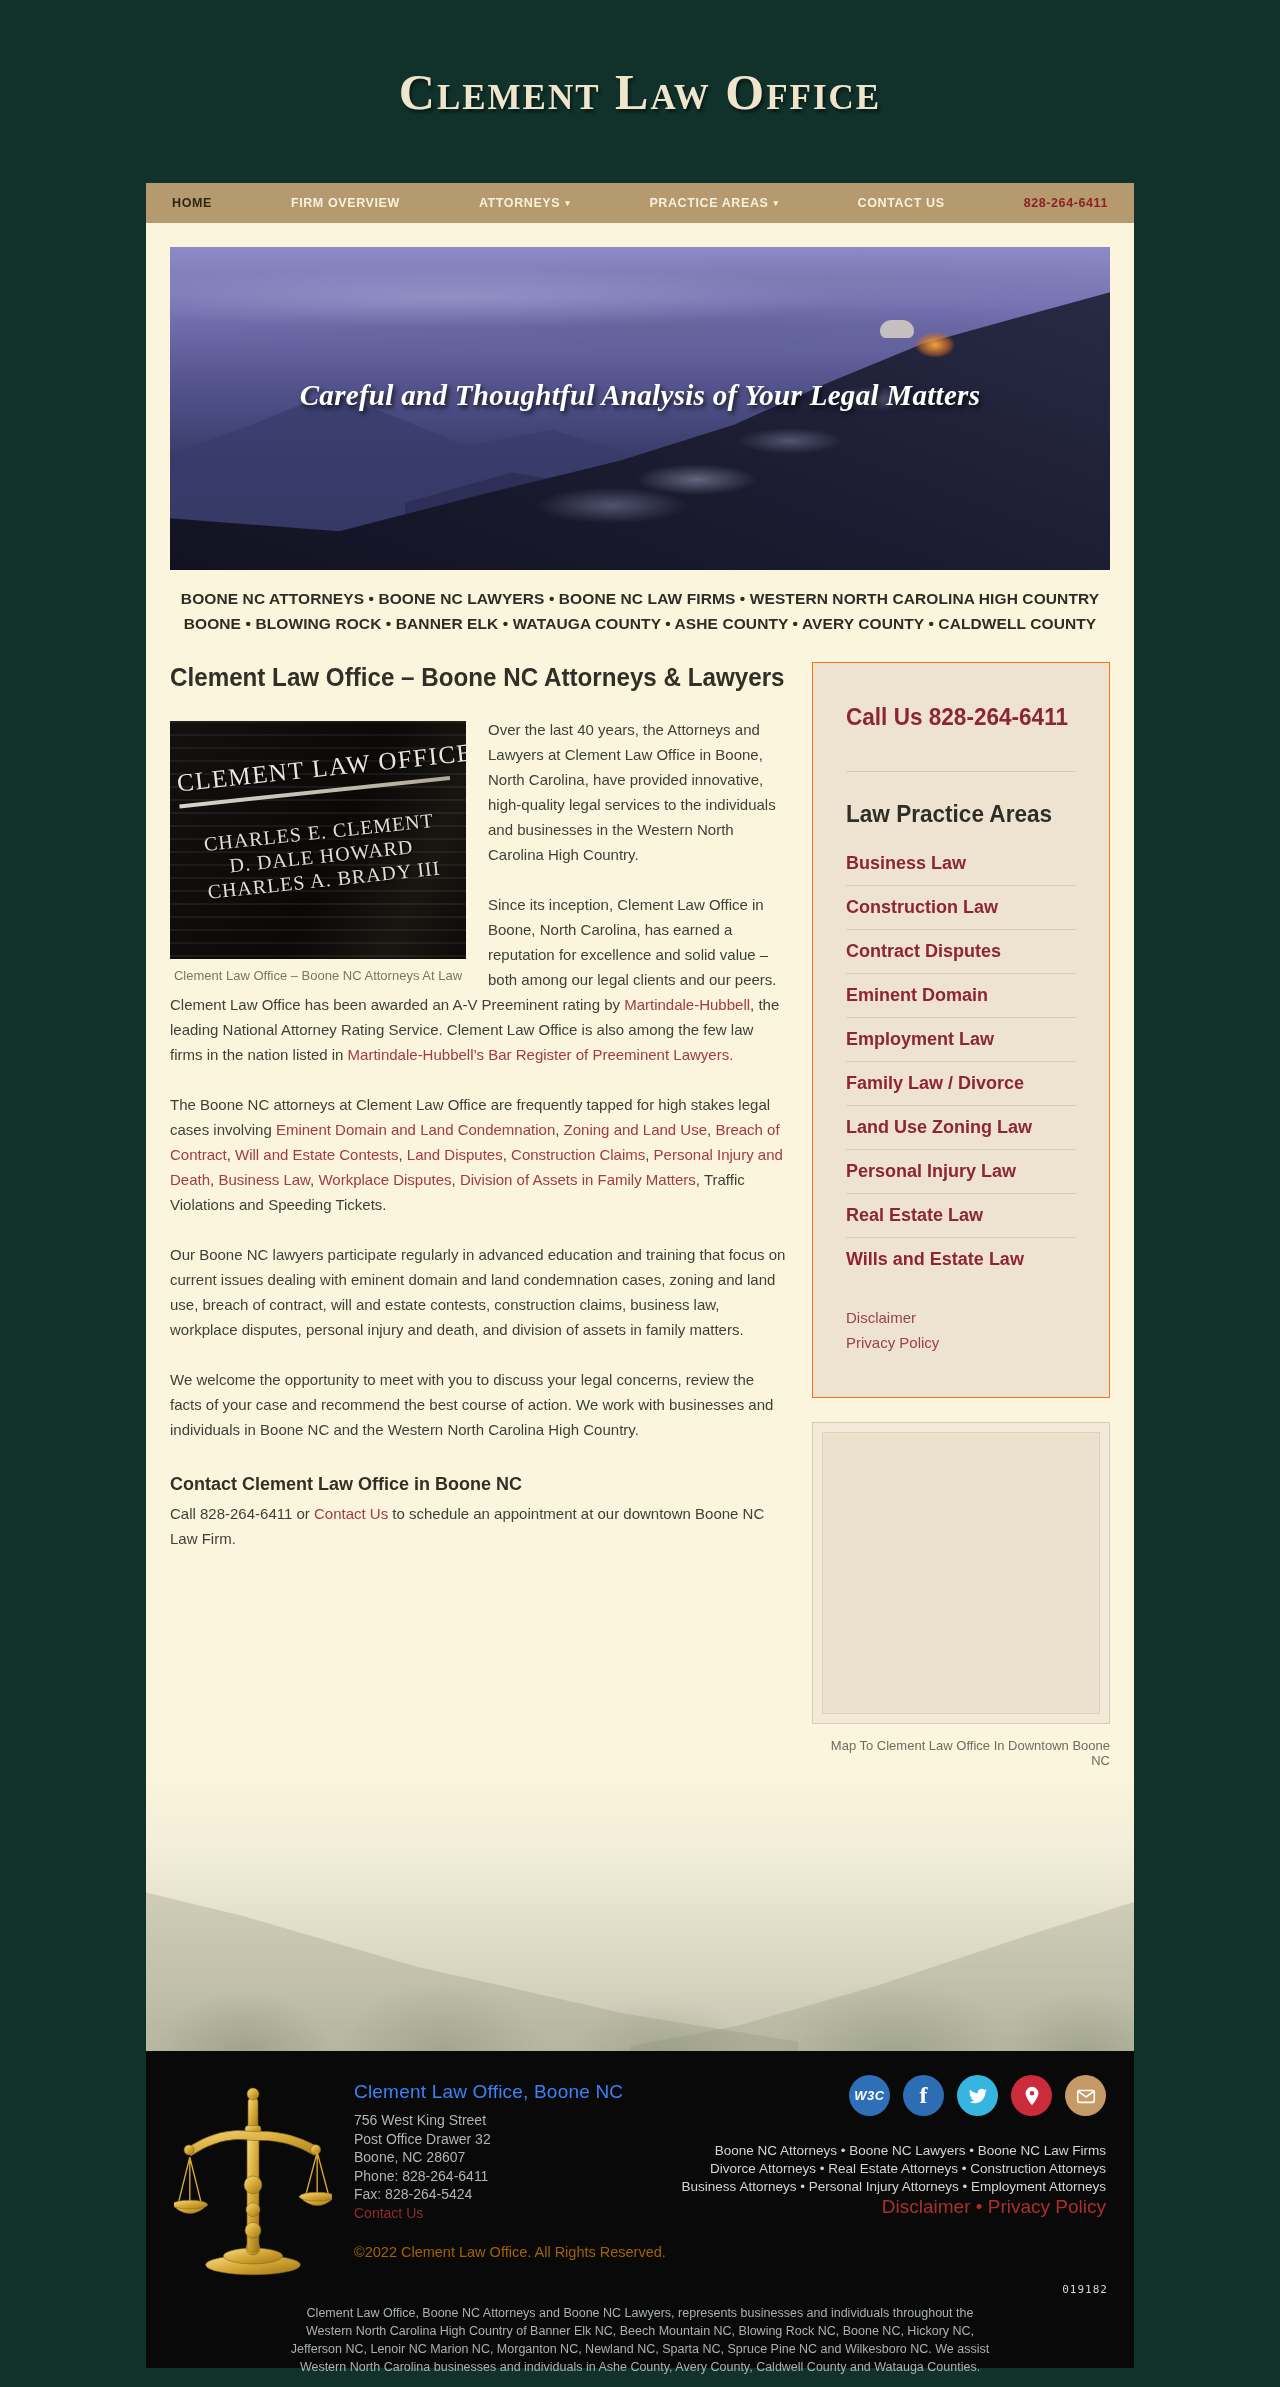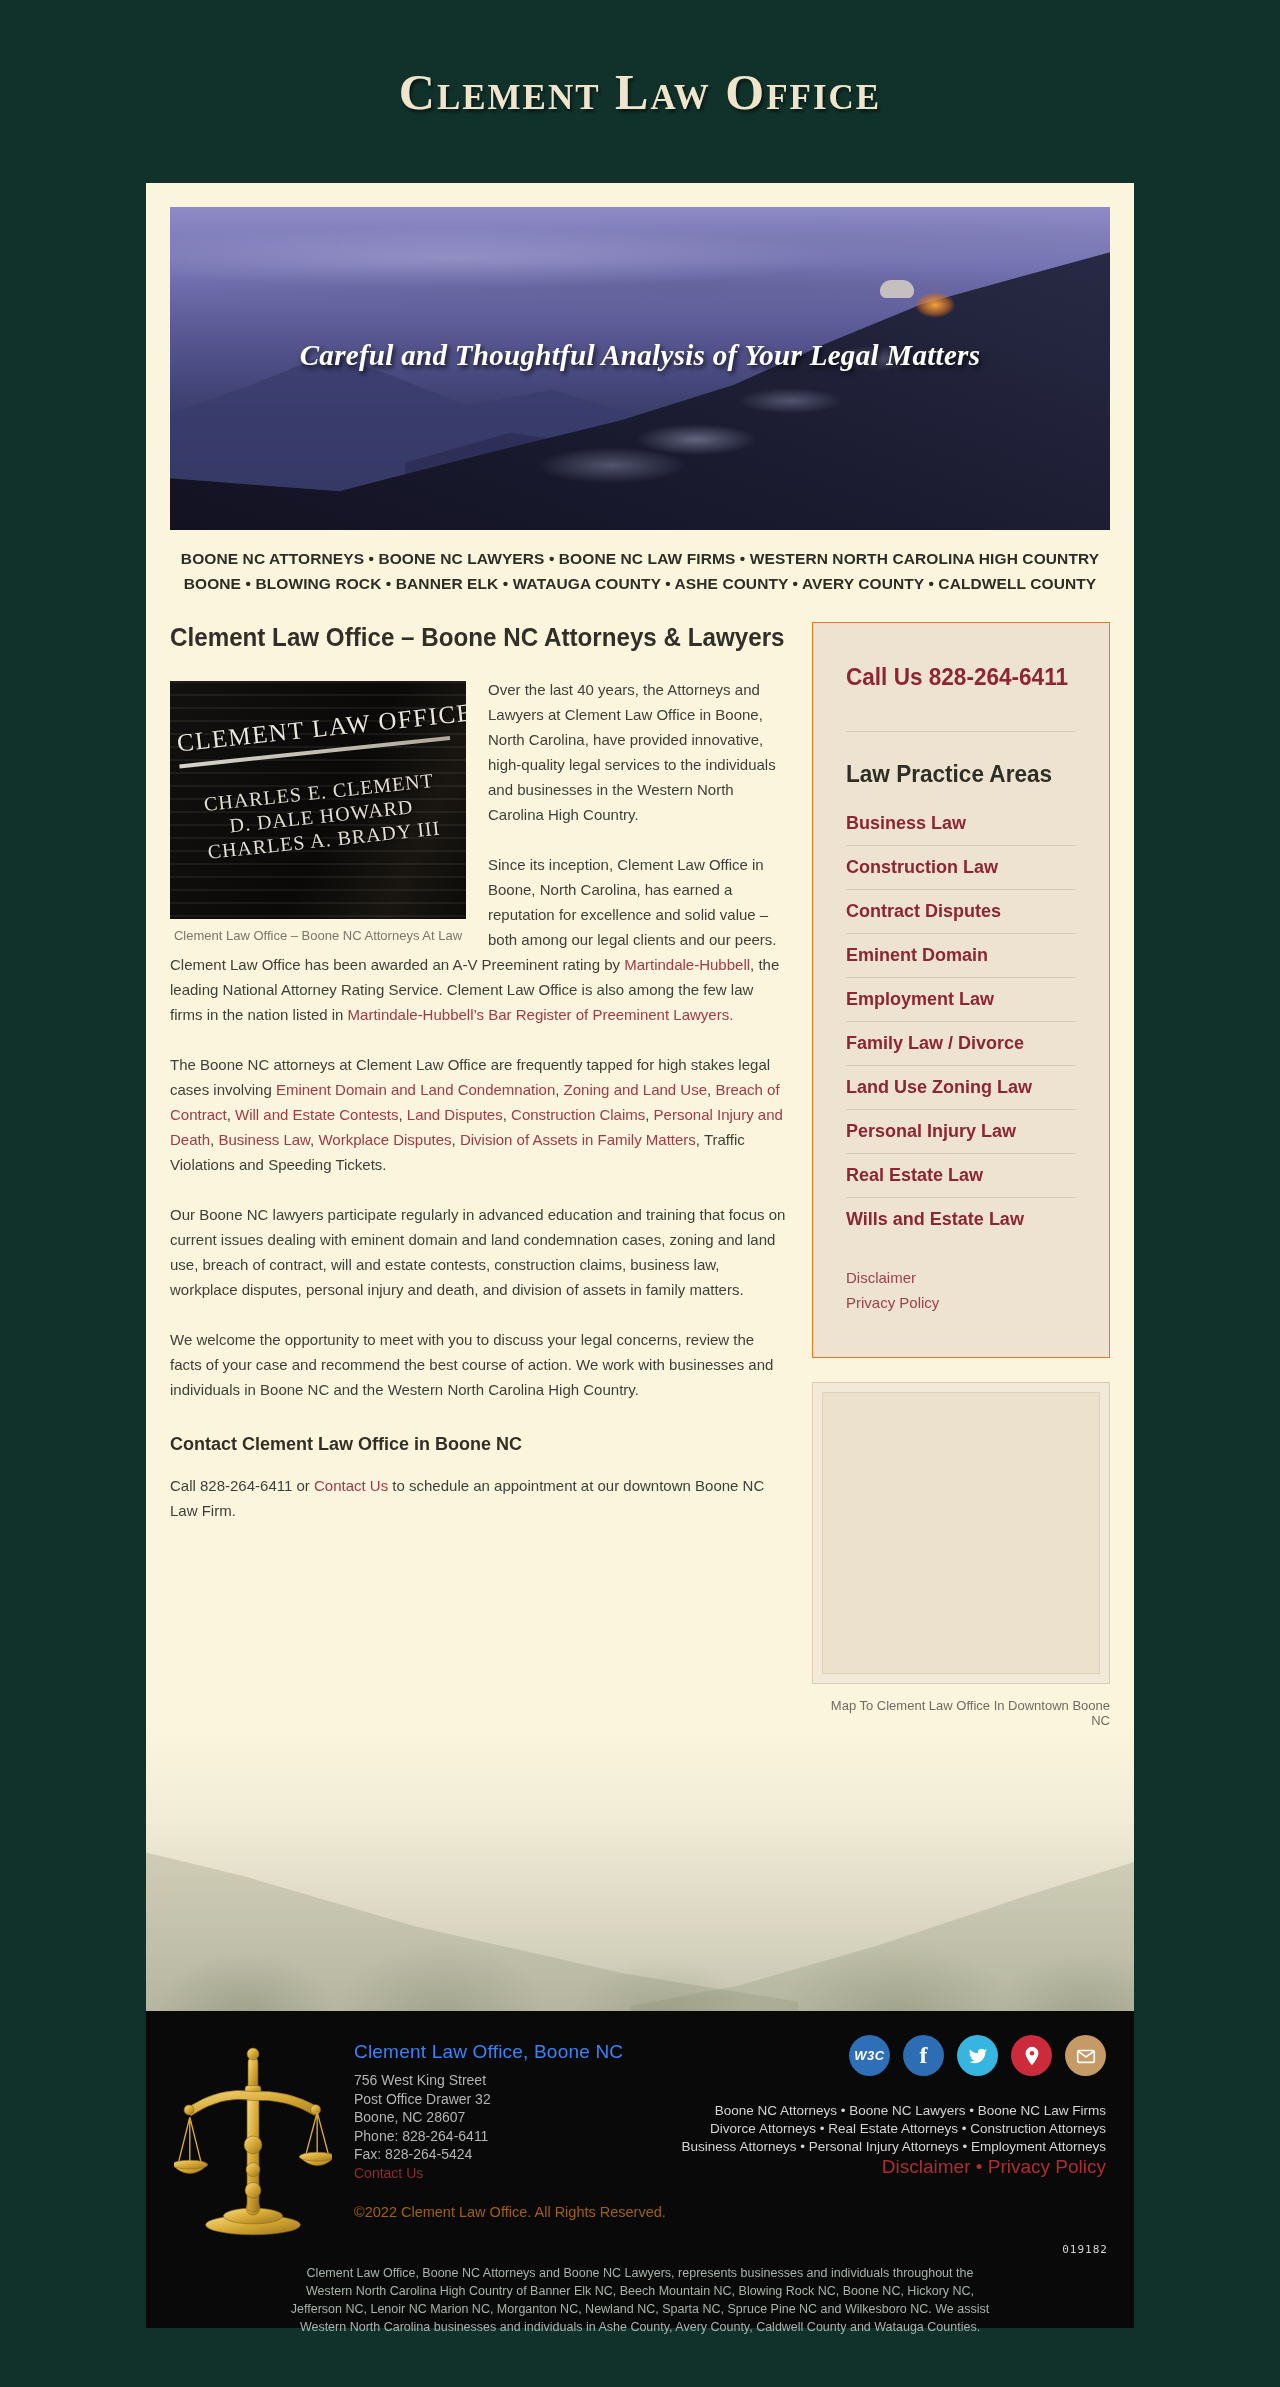--- a/index.html
+++ b/index.html
@@ -73,21 +73,21 @@
   .sign-rotor { position: absolute; left: 12px; right: 12px; top: 34px; transform: rotate(-6deg); }
   .sign-title { font-family: "Liberation Serif", serif; font-size: 25px; color: #eae6dc; letter-spacing: 1.5px;
     white-space: nowrap; text-shadow: 1px 1px 2px rgba(0,0,0,.8); }
   .sign-rule { height: 4px; background: linear-gradient(90deg, #d8d4ca, #aFa99b); margin-top: 7px; }
   .sign-names { margin-top: 26px; text-align: center; font-family: "Liberation Serif", serif; color: #e2ddd2;
     font-size: 20px; line-height: 1.2; letter-spacing: 1px; white-space: nowrap; text-shadow: 1px 1px 2px rgba(0,0,0,.8); }
   .sign-caption { margin-top: 9px; text-align: center; font-size: 13px; color: #7b7668; }
 
   .body-p { font-size: 15px; line-height: 25px; color: #3e4037; margin-bottom: 25px; }
   .t-link { color: #a23b43; cursor: pointer; }
-  .contact-h3 { font-size: 18px; font-weight: 700; color: #332f25; margin: 32px 0 18px; }
+  .contact-h3 { font-size: 18px; font-weight: 700; color: #332f25; margin: 32px 0 6px; }
 
   
   .sidebar { width: 298px; }
   .side-box { background: #ede3d0; border: 1px solid #f97316; padding: 40px 33px 42px; }
   .side-callus { font-size: 24px; font-weight: 700; color: #8e2532; transform: scaleX(.94); transform-origin: left center;
     white-space: nowrap; cursor: pointer; }
   .side-div { height: 1px; background: #d9ccb4; margin-top: 40px; }
   .side-h2 { font-size: 24px; font-weight: 700; color: #2f2e26; margin-top: 28px; transform: scaleX(.94);
     transform-origin: left center; white-space: nowrap; }
   .practice-list { list-style: none; margin-top: 14px; }
@@ -143,20 +143,29 @@
 <body>
 
 <div class="page">
 
   <div class="site-header">
     <div class="site-title">Clement Law Office</div>
   </div>
 
   <div class="column">
 
+    <div class="nav">
+
+      <span class="nav-link active">HOME</span>
+        <span class="nav-link">FIRM OVERVIEW</span>
+        <span class="nav-link">ATTORNEYS<span class="nav-caret">▾</span></span>
+        <span class="nav-link">PRACTICE AREAS<span class="nav-caret">▾</span></span>
+        <span class="nav-link">CONTACT US</span>
+        <span class="nav-phone">828-264-6411</span>
+    </div>
 
     <div class="content">
 
       <div class="hero">
         <div class="hero-clouds"></div>
         <div class="hero-ridge-far"></div>
         <div class="hero-ridge-mid"></div>
         <div class="hero-rocks"></div>
         <div class="hero-rock-lights"></div>
         <div class="hero-fire"></div>

